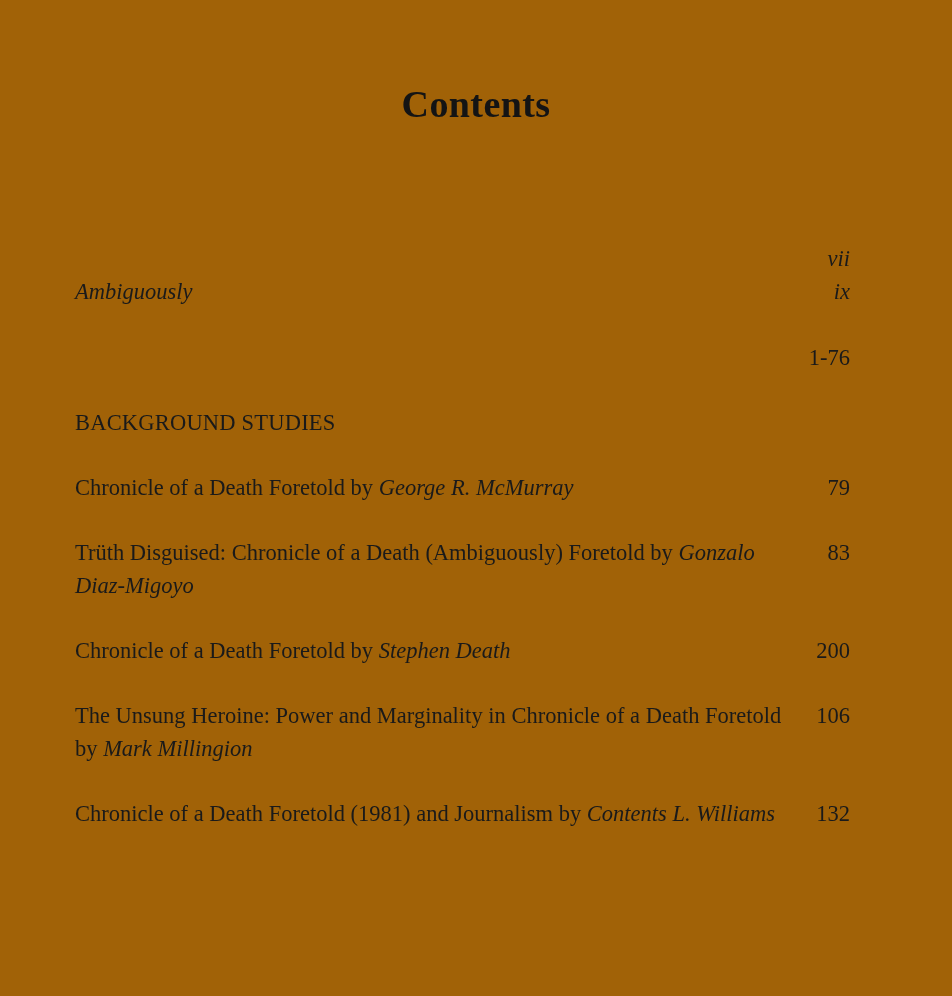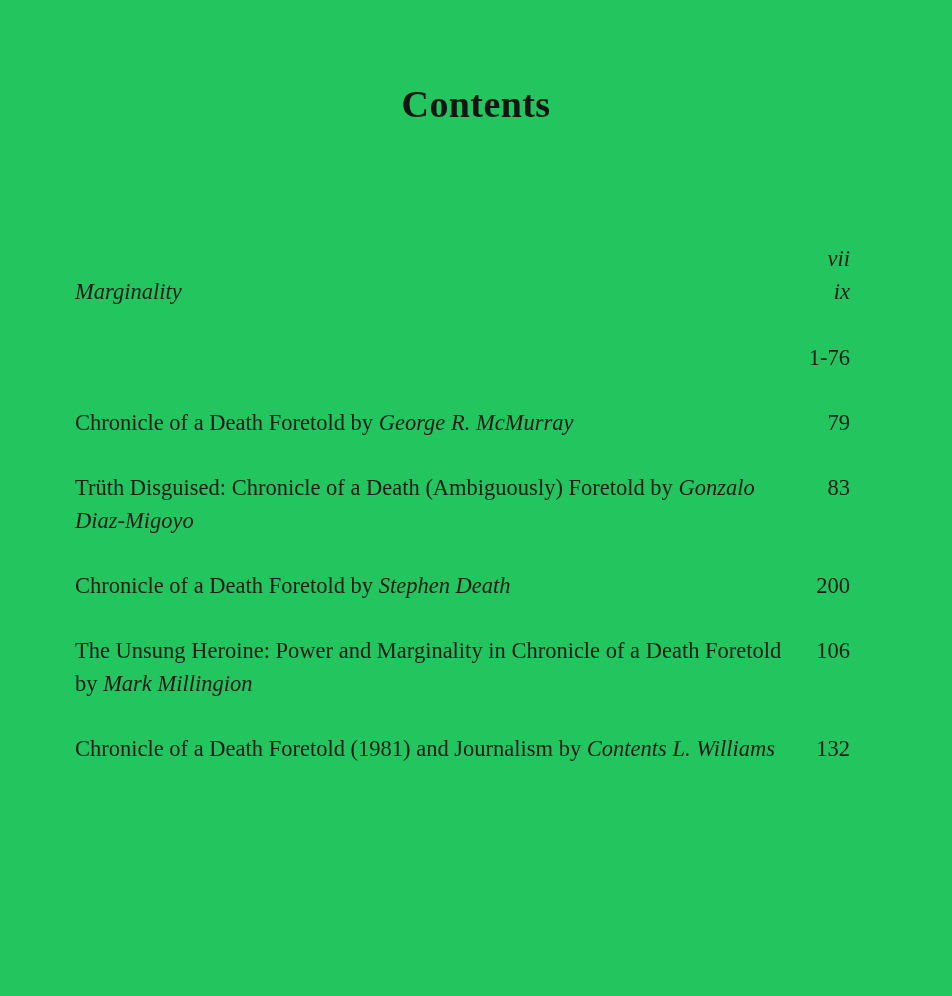--- a/index.html
+++ b/index.html
@@ -11,21 +11,21 @@
     width: 952px;
     height: 996px;
     font-family: "Liberation Serif", "DejaVu Serif", serif;
     color: #1a1a1a;
     overflow: hidden;
   }
   .page {
     position: relative;
     width: 952px;
     height: 996px;
-    background: #22c55e;
+    background: #a16207;
     box-sizing: border-box;
   }
   .page-title {
     text-align: center;
     font-size: 38px;
     font-weight: bold;
     letter-spacing: 0.4px;
     margin: 0;
     padding-top: 84px;
     line-height: 1.1;
@@ -84,29 +84,30 @@
 
   <div class="toc">
 
     <div class="entry frontmatter gap-sm">
       <span class="pagenum">vii</span>
       <div class="clear"></div>
     </div>
 
     <div class="entry frontmatter gap-sm">
       <span class="pagenum">ix</span>
-      <span class="label">Marginality</span>
+      <span class="label">Ambiguously</span>
       <div class="clear"></div>
     </div>
 
     <div class="entry gap-lg">
       <span class="pagenum">1-76</span>
       <div class="clear"></div>
     </div>
 
+    <div class="section-head">BACKGROUND STUDIES</div>
 
     <div class="entry gap-md">
       <span class="pagenum">79</span>
       <span class="label">Chronicle of a Death Foretold by </span><span class="author">George R. McMurray</span>
       <div class="clear"></div>
     </div>
 
     <div class="entry gap-md">
       <span class="pagenum">83</span>
       <span class="label">Trüth Disguised: Chronicle of a Death (Ambiguously) Foretold by </span><span class="author">Gonzalo Diaz-Migoyo</span>

